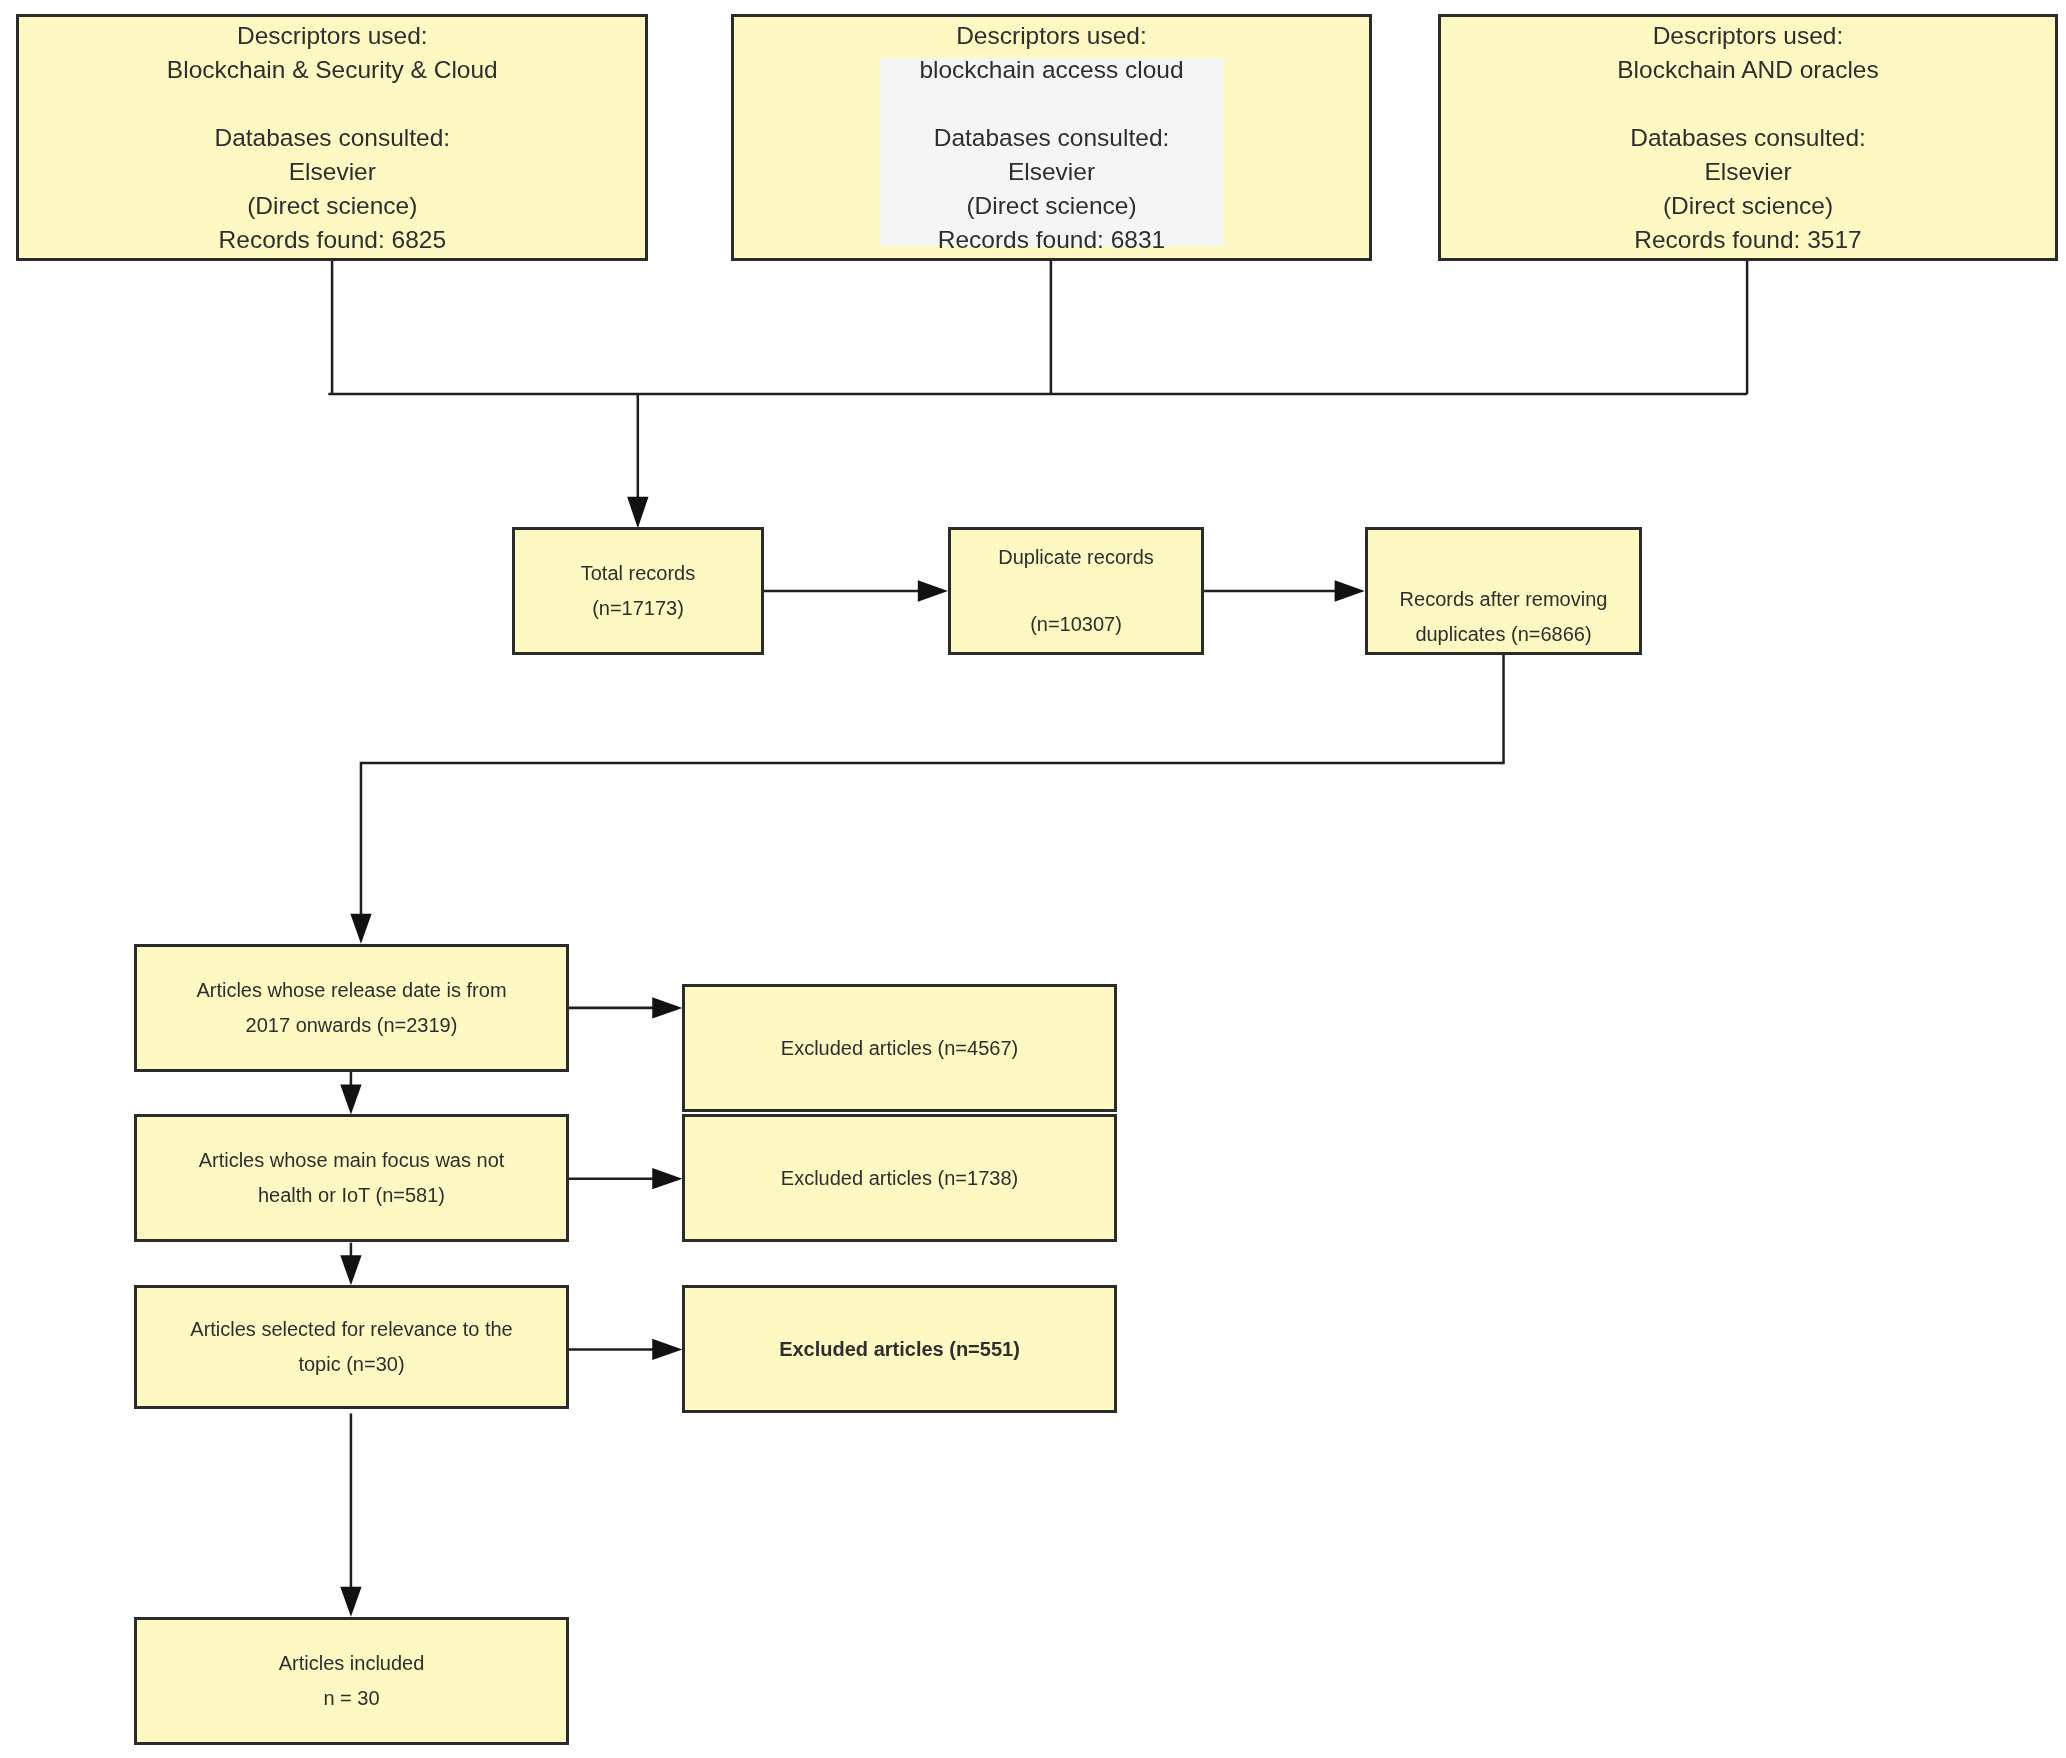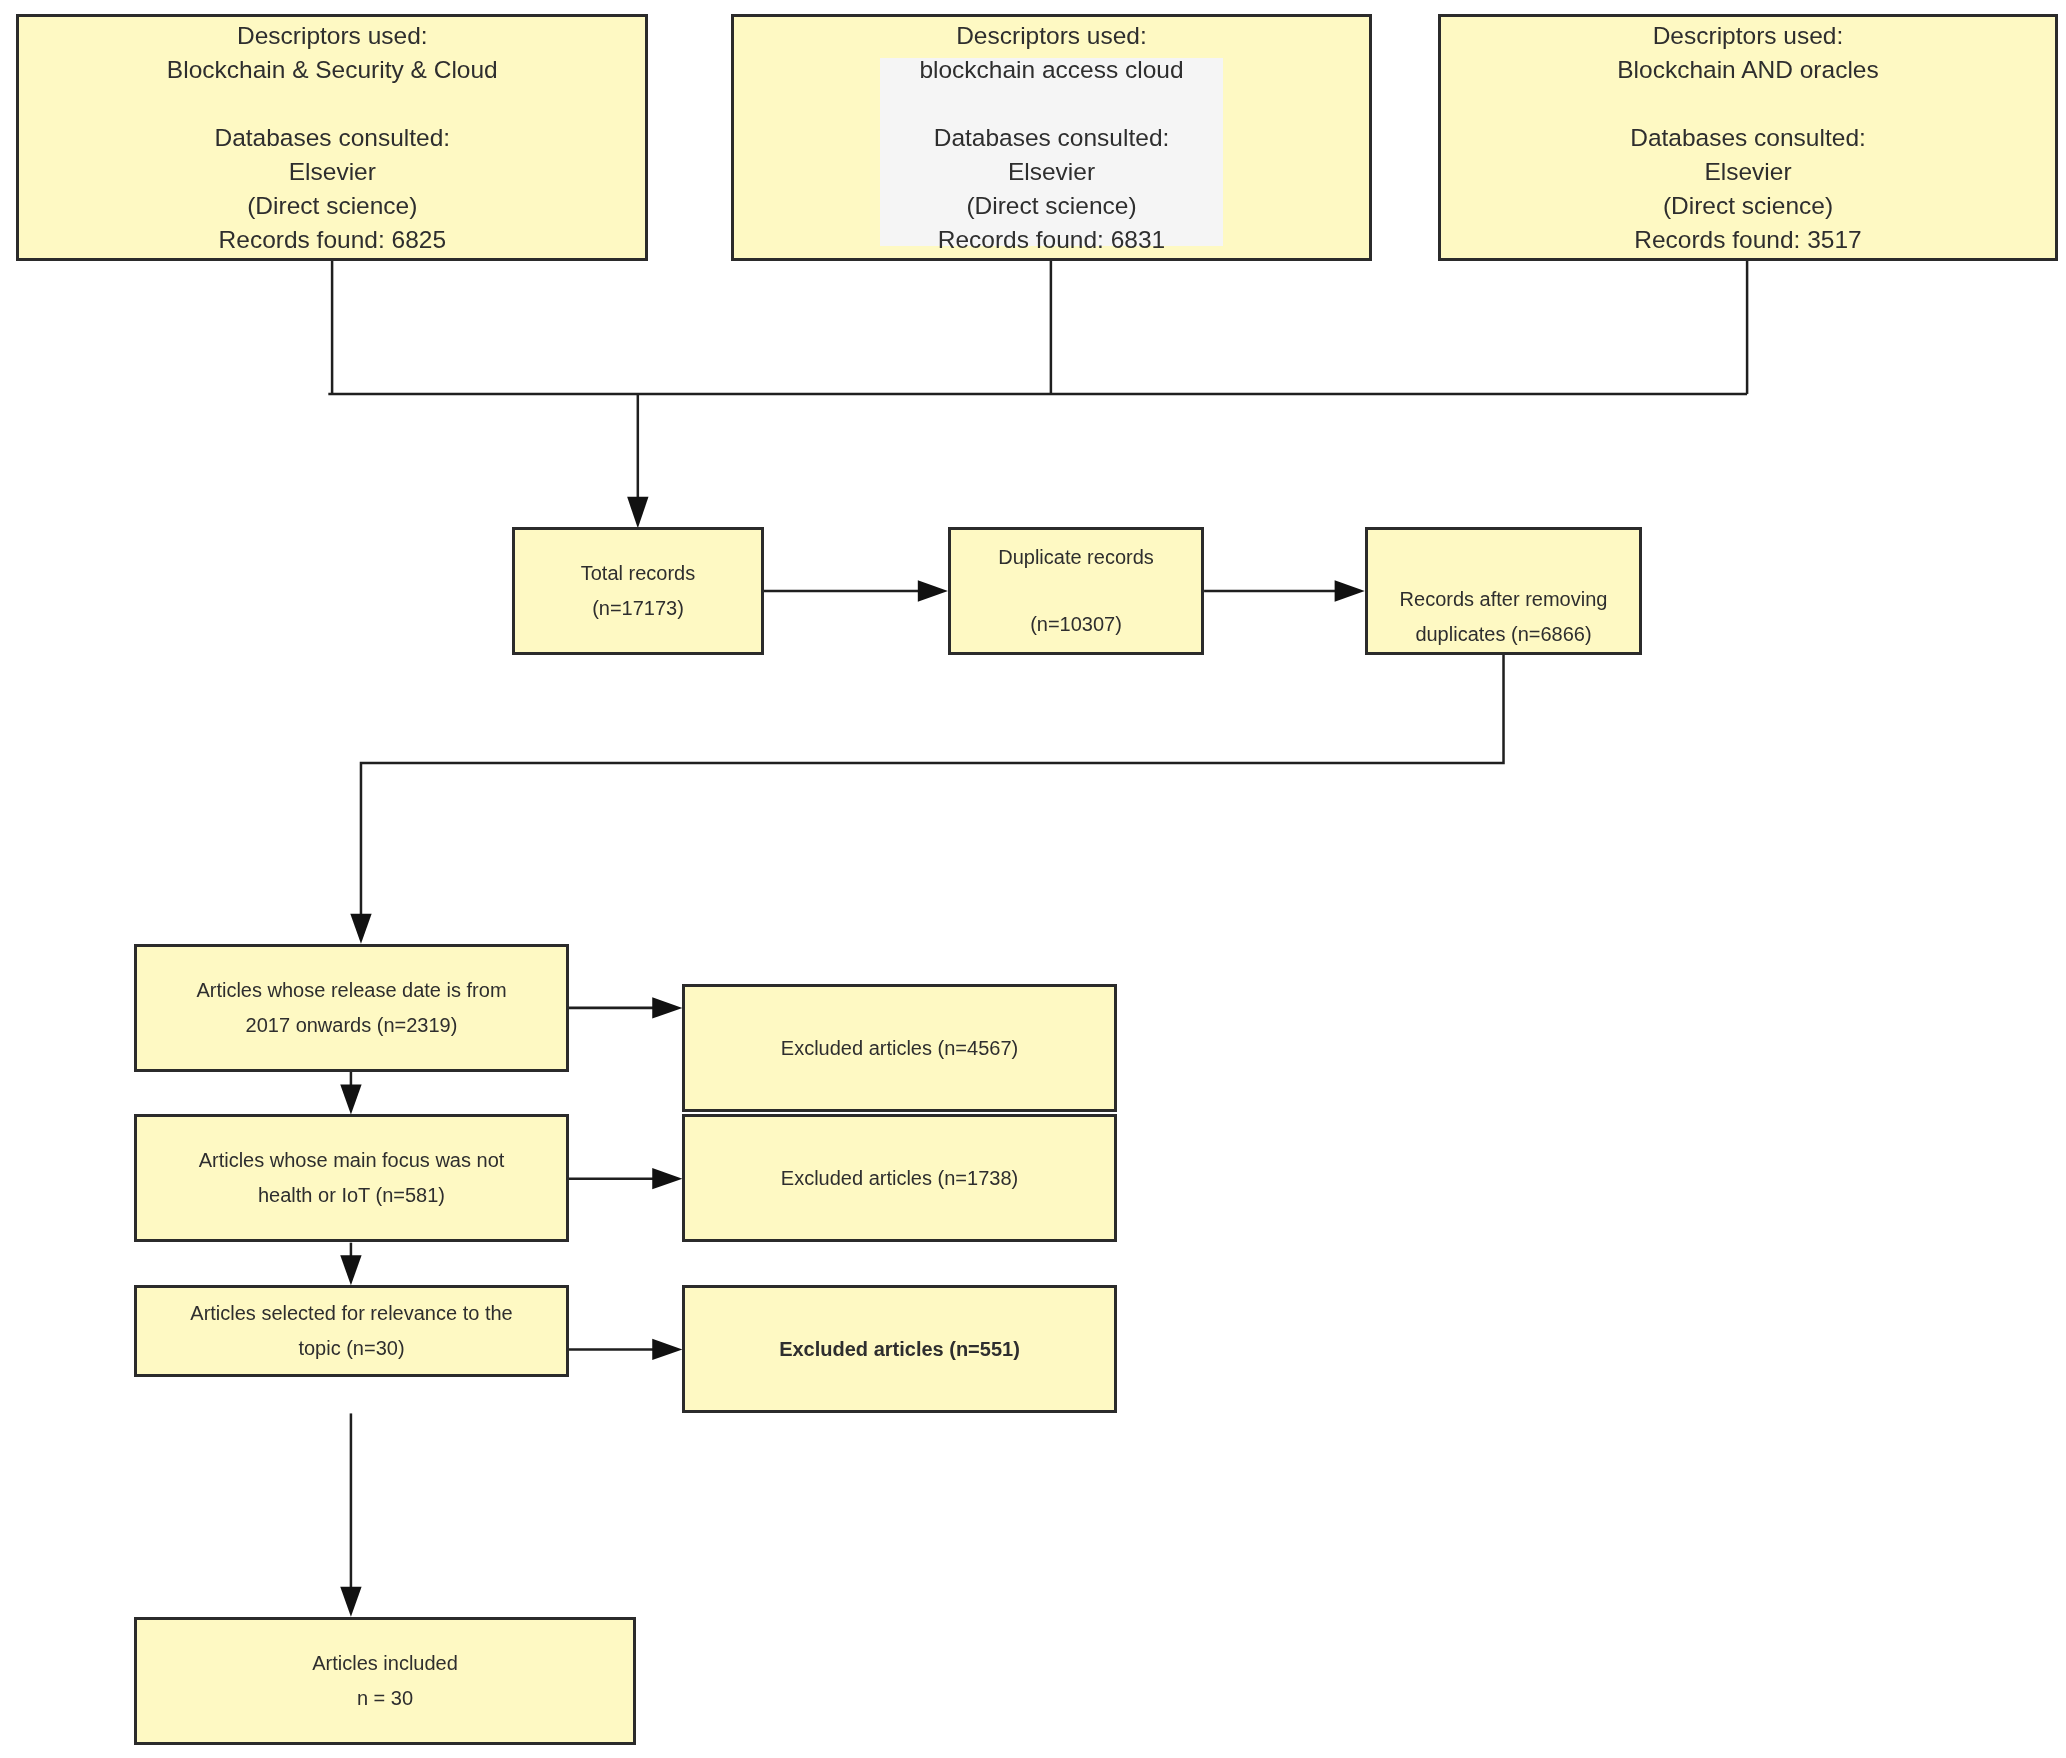--- a/index.html
+++ b/index.html
@@ -47,23 +47,23 @@
   #box-search1{left:16.3px;top:14px;width:632px;height:247px;}
   #box-search2{left:731px;top:14px;width:641px;height:247px;}
   #box-search3{left:1438px;top:14px;width:620px;height:247px;}
   #box-total{left:512px;top:527px;width:252px;height:128px;}
   #box-duplicates{left:948px;top:527px;width:256px;height:128px;gap:32px;}
   #box-after-duplicates{left:1365px;top:527px;width:277px;height:128px;justify-content:flex-end;}
   #box-date-filter{left:134px;top:944px;width:435px;height:128px;}
   #box-excluded-date{left:682px;top:944px;width:435px;height:128px;margin-top:40px;}
   #box-focus-filter{left:134px;top:1114px;width:435px;height:128px;}
   #box-excluded-focus{left:682px;top:1114px;width:435px;height:128px;}
-  #box-relevance-filter{left:134px;top:1285px;width:435px;height:92px;}
+  #box-relevance-filter{left:134px;top:1285px;width:435px;height:124px;}
   #box-excluded-relevance{left:682px;top:1285px;width:435px;height:128px;font-weight:bold;}
-  #box-included{left:134px;top:1617px;width:502px;height:128px;}
+  #box-included{left:134px;top:1617px;width:435px;height:128px;}
 </style>
 </head>
 <body>
 
 <div class="canvas">
 
   <svg class="wires" width="2066" height="1759" viewBox="0 0 3291 2801">
 
     <line x1="529" y1="415" x2="529" y2="627"></line>
     <line x1="1674" y1="415" x2="1674" y2="627"></line>

